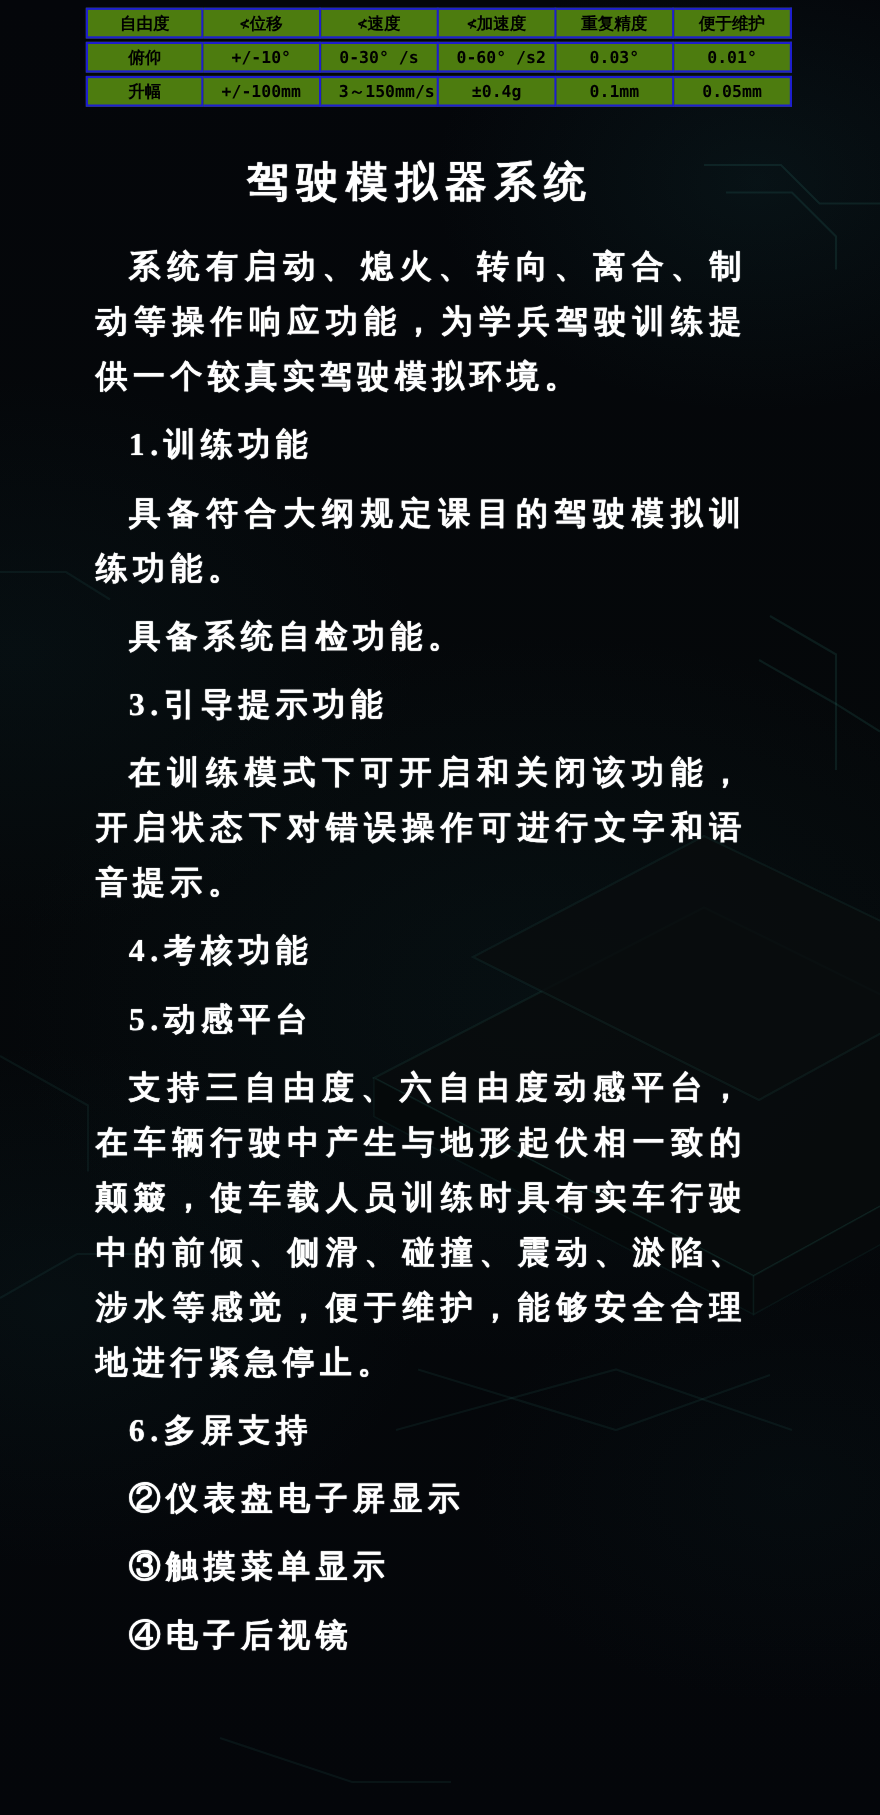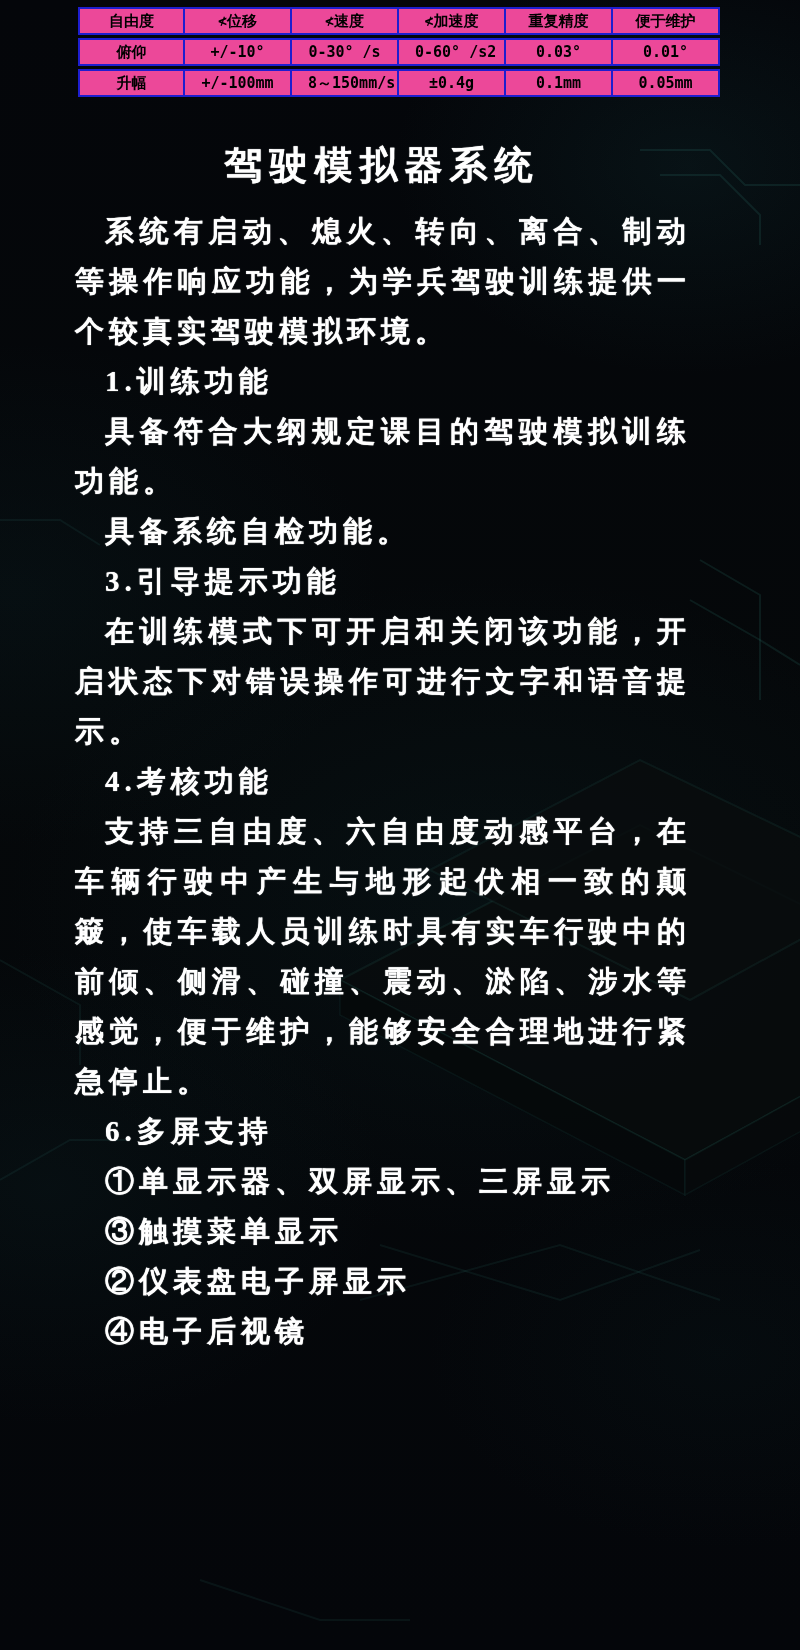--- a/index.html
+++ b/index.html
@@ -34,21 +34,21 @@
     top: 4px;
     width: 642px;
     border-collapse: separate;
     border-spacing: 0 3px;
     table-layout: fixed;
     font-family: "DejaVu Sans Mono", "Liberation Mono", monospace;
     font-size: 15px;
     font-weight: bold;
   }
   .spec-table th, .spec-table td {
-    background: #ec4899;
+    background: #4d7c0f;
     color: #000;
     text-align: center;
     vertical-align: middle;
     height: 22px;
     padding: 1px 16px;
     border-top: 2px solid #1e1ecf;
     border-bottom: 2px solid #1e1ecf;
     border-right: 2px solid #1e1ecf;
     overflow: hidden;
     white-space: nowrap;
@@ -77,21 +77,21 @@
     top: 206px;
     width: 616px;
     color: #ffffff;
     font-size: 29px;
     line-height: 50px;
     font-weight: bold;
     letter-spacing: 5px;
     text-align: justify;
     text-shadow: 0 0 1px #fff;
   }
-  .content p { margin: 0; text-indent: 30px; }
+  .content p { margin: 12px; text-indent: 30px; }
   .content p.no-justify { text-align: left; }
 </style>
 </head>
 <body>
 
 <div class="bg-base"></div>
 <svg class="bg-svg" width="800" height="1650" viewBox="0 0 800 1650">
 
   <g stroke="rgba(60,155,145,0.14)" stroke-width="2" fill="none">
     <path d="M640 150 h70 l35 35 h55"></path>
@@ -134,21 +134,21 @@
       <td>俯仰</td>
       <td>+/-10°</td>
       <td>0-30° /s</td>
       <td>0-60° /s2</td>
       <td>0.03°</td>
       <td>0.01°</td>
     </tr>
     <tr>
       <td>升幅</td>
       <td>+/-100mm</td>
-      <td>8～150mm/s</td>
+      <td>3～150mm/s</td>
       <td>±0.4g</td>
       <td>0.1mm</td>
       <td>0.05mm</td>
     </tr>
   </tbody>
 </table>
 
 <div class="doc-title">驾驶模拟器系统</div>
 
 <div class="content">
@@ -157,20 +157,20 @@
   <p>1.训练功能</p>
   <p>具备符合大纲规定课目的驾驶模拟训练功能。</p>
 
   <p>具备系统自检功能。</p>
 
   <p>3.引导提示功能</p>
   <p>在训练模式下可开启和关闭该功能，开启状态下对错误操作可进行文字和语音提示。</p>
 
   <p>4.考核功能</p>
 
+  <p>5.动感平台</p>
   <p>支持三自由度、六自由度动感平台，在车辆行驶中产生与地形起伏相一致的颠簸，使车载人员训练时具有实车行驶中的前倾、侧滑、碰撞、震动、淤陷、涉水等感觉，便于维护，能够安全合理地进行紧急停止。</p>
 
   <p>6.多屏支持</p>
-  <p class="no-justify">①单显示器、双屏显示、三屏显示</p>
+  <p class="no-justify">②仪表盘电子屏显示</p>
   <p class="no-justify">③触摸菜单显示</p>
-  <p class="no-justify">②仪表盘电子屏显示</p>
   <p class="no-justify">④电子后视镜</p>
 </div>
 
 </body></html>

